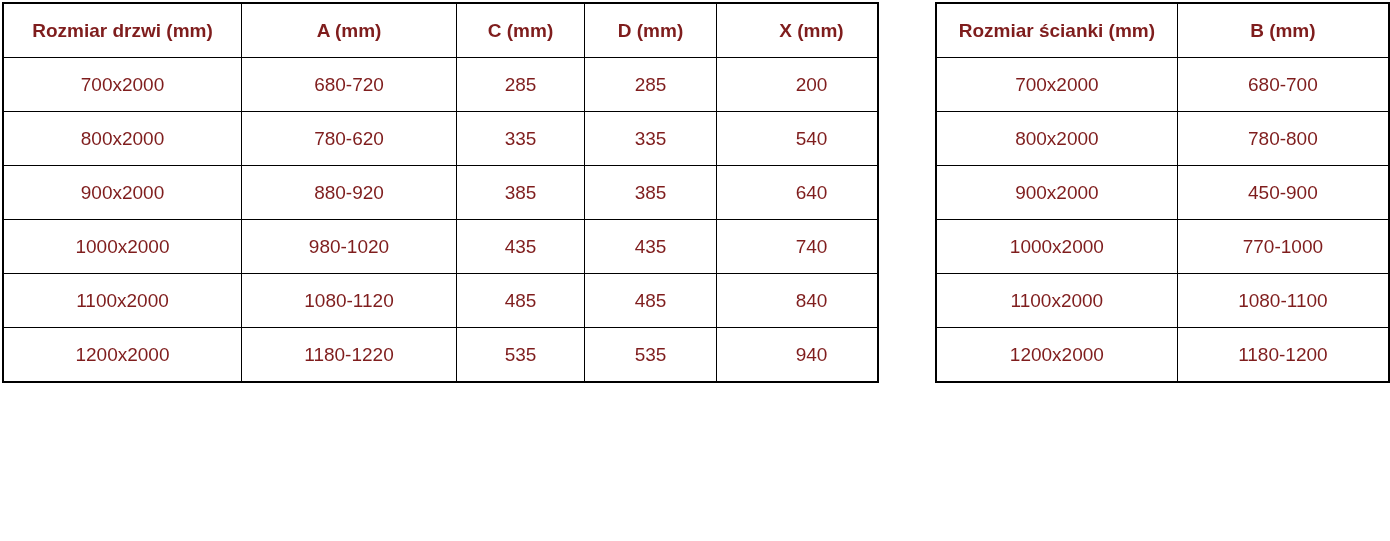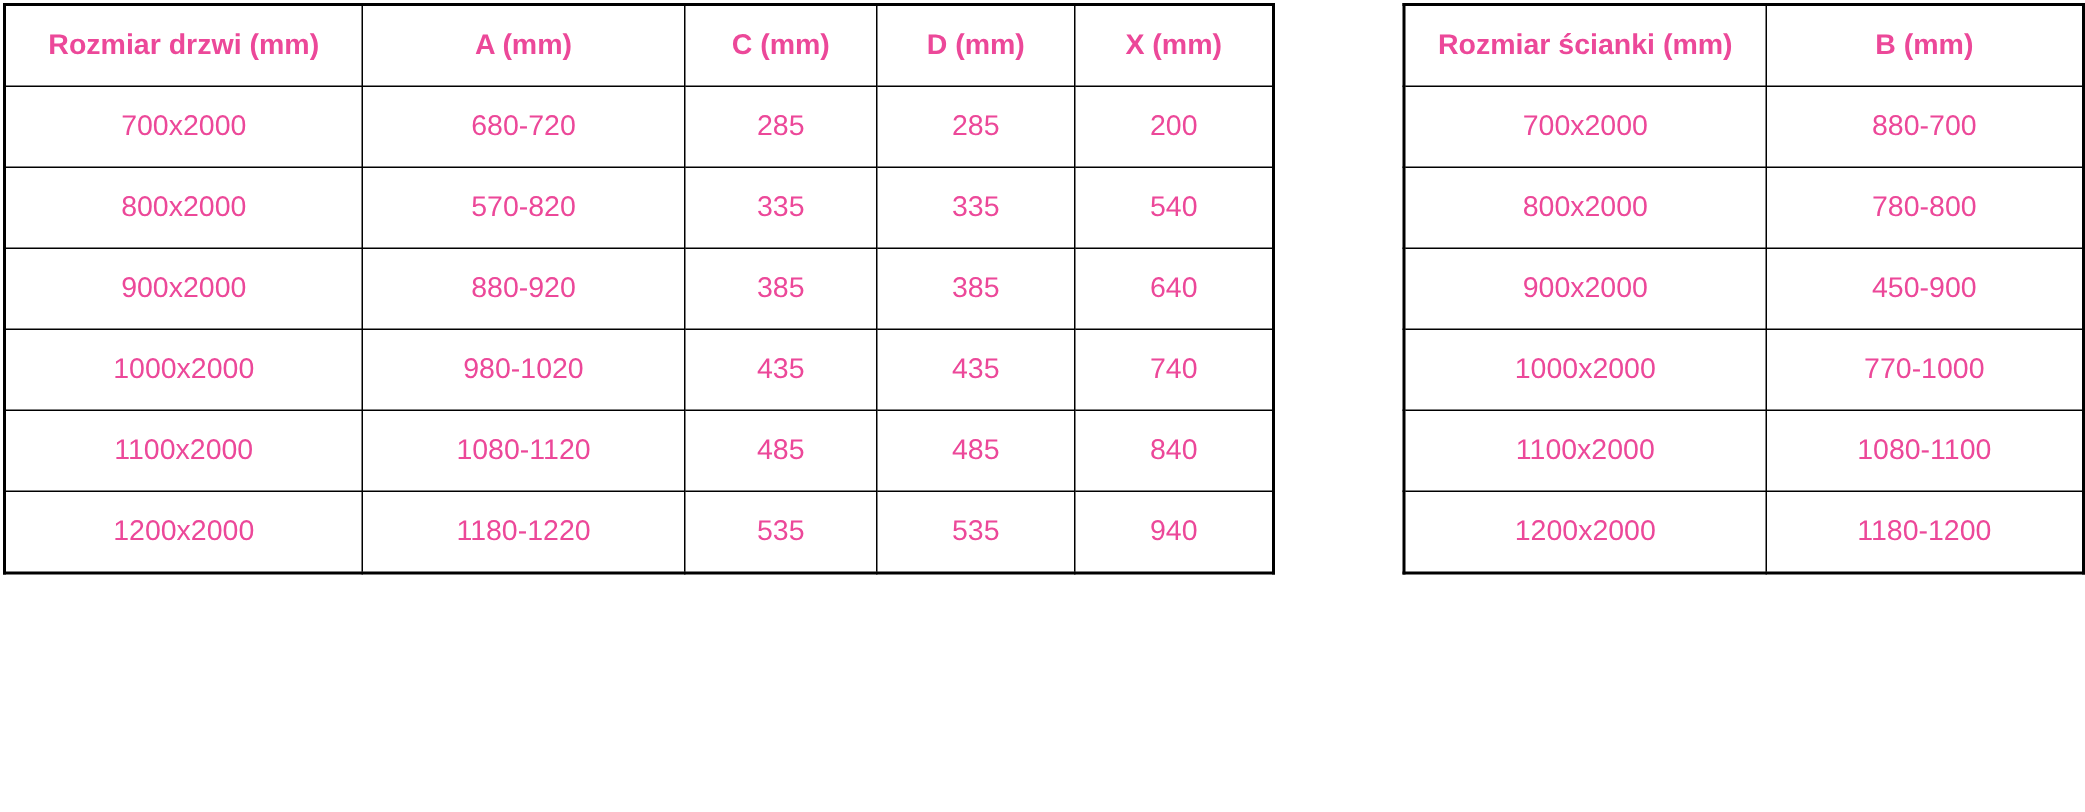--- a/index.html
+++ b/index.html
@@ -20,39 +20,39 @@
     table-layout: fixed;
     position: absolute;
     background: #ffffff;
   }
   table.spec-table th,
   table.spec-table td {
     border: 1px solid #000000;
     text-align: center;
     vertical-align: middle;
     padding: 0;
-    color: #ec4899;
+    color: #7f1d1d;
     font-size: 19px;
     height: 53px;
     overflow: hidden;
     white-space: nowrap;
   }
   table.spec-table th {
     font-weight: bold;
   }
   table.spec-table {
     border: 2px solid #000000;
   }
   
   table.doors { left: 2px; top: 2px; }
   table.doors .col-0 { width: 237px; }
   table.doors .col-1 { width: 214px; }
   table.doors .col-2 { width: 127px; }
   table.doors .col-3 { width: 131px; margin-left: 28px; }
-  table.doors .col-4 { width: 131px; }
+  table.doors .col-4 { width: 131px; padding-left: 29px; }
   
   table.walls { left: 935px; top: 2px; }
   table.walls .col-0 { width: 240px; }
   table.walls .col-1 { width: 211px; }
 </style>
 </head>
 <body>
 
 <div class="page">
   <table class="spec-table doors">
@@ -68,21 +68,21 @@
       <tbody>
         <tr>
           <td class="col-0">700x2000</td>
           <td class="col-1">680-720</td>
           <td class="col-2">285</td>
           <td class="col-3">285</td>
           <td class="col-4">200</td>
         </tr>
         <tr>
           <td class="col-0">800x2000</td>
-          <td class="col-1">570-820</td>
+          <td class="col-1">780-620</td>
           <td class="col-2">335</td>
           <td class="col-3">335</td>
           <td class="col-4">540</td>
         </tr>
         <tr>
           <td class="col-0">900x2000</td>
           <td class="col-1">880-920</td>
           <td class="col-2">385</td>
           <td class="col-3">385</td>
           <td class="col-4">640</td>
@@ -113,21 +113,21 @@
   <table class="spec-table walls">
       <thead>
         <tr>
           <th class="col-0">Rozmiar ścianki (mm)</th>
           <th class="col-1">B (mm)</th>
         </tr>
       </thead>
       <tbody>
         <tr>
           <td class="col-0">700x2000</td>
-          <td class="col-1">880-700</td>
+          <td class="col-1">680-700</td>
         </tr>
         <tr>
           <td class="col-0">800x2000</td>
           <td class="col-1">780-800</td>
         </tr>
         <tr>
           <td class="col-0">900x2000</td>
           <td class="col-1">450-900</td>
         </tr>
         <tr>

